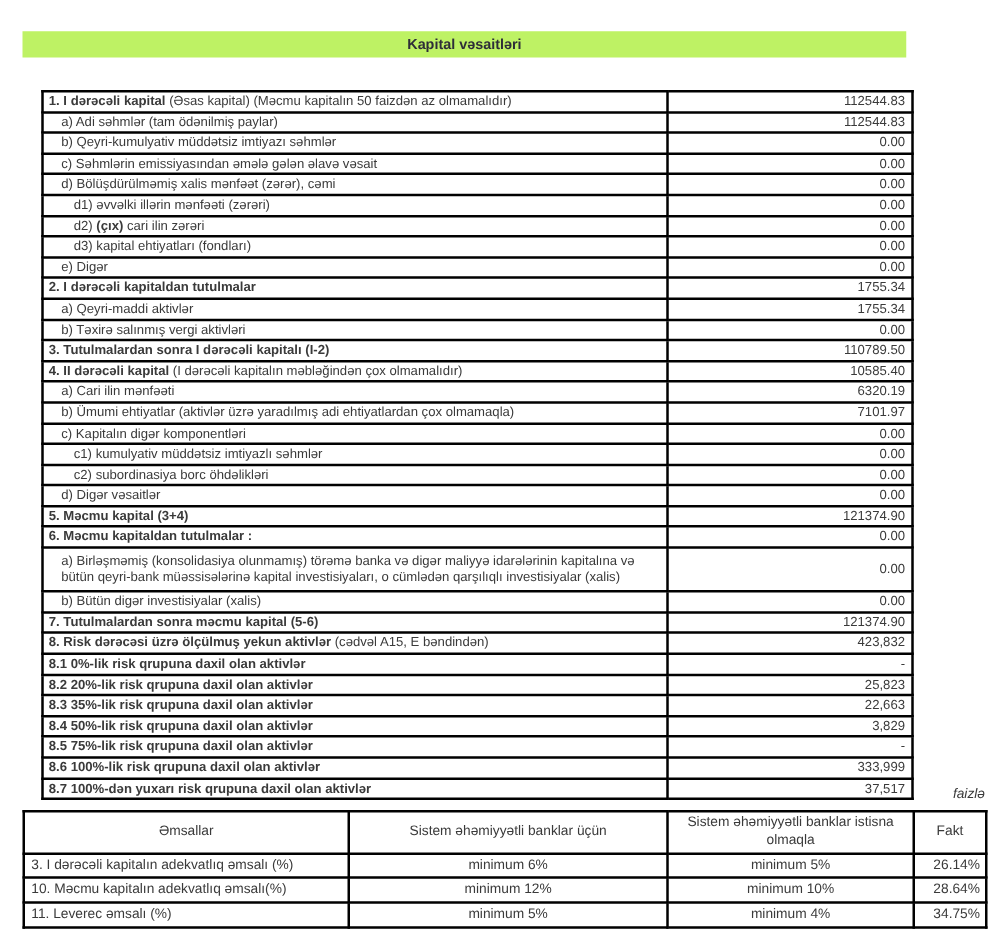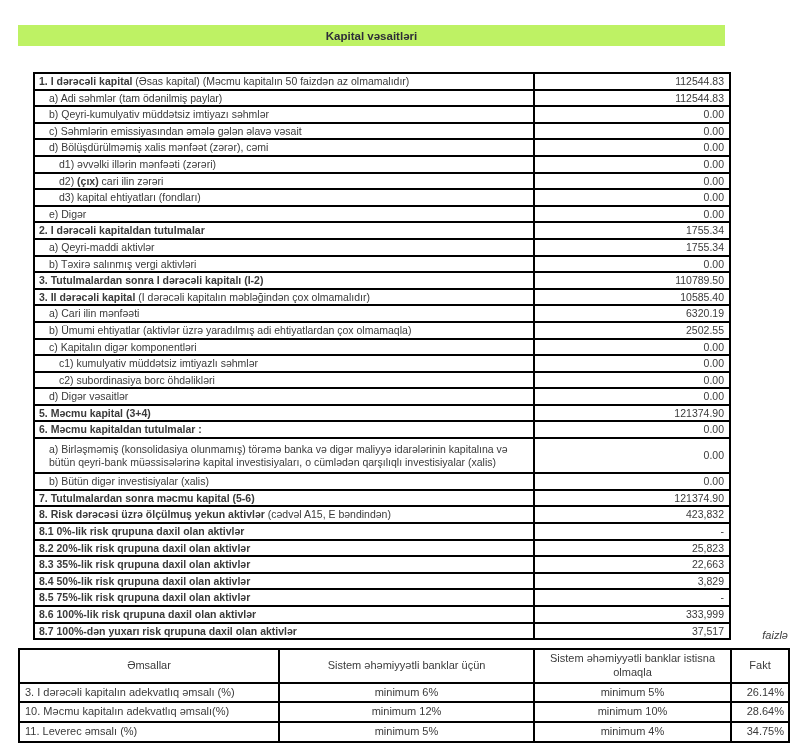--- a/index.html
+++ b/index.html
@@ -105,30 +105,30 @@
       </tr>
       <tr>
         <td class="lbl indent-1"><span>b) Təxirə salınmış vergi aktivləri</span></td>
         <td class="val">0.00</td>
       </tr>
       <tr>
         <td class="lbl indent-0"><span class="b">3. Tutulmalardan  sonra I dərəcəli kapitalı (I-2)</span></td>
         <td class="val">110789.50</td>
       </tr>
       <tr>
-        <td class="lbl indent-0"><span class="b">3. II dərəcəli kapital</span><span> (I dərəcəli kapitalın məbləğindən çox olmamalıdır)</span></td>
+        <td class="lbl indent-0"><span class="b">4. II dərəcəli kapital</span><span> (I dərəcəli kapitalın məbləğindən çox olmamalıdır)</span></td>
         <td class="val">10585.40</td>
       </tr>
       <tr>
         <td class="lbl indent-1"><span>a) Cari ilin mənfəəti</span></td>
         <td class="val">6320.19</td>
       </tr>
       <tr>
         <td class="lbl indent-1"><span>b) Ümumi ehtiyatlar (aktivlər üzrə yaradılmış adi ehtiyatlardan çox olmamaqla)</span></td>
-        <td class="val">2502.55</td>
+        <td class="val">7101.97</td>
       </tr>
       <tr>
         <td class="lbl indent-1"><span>c) Kapitalın digər komponentləri</span></td>
         <td class="val">0.00</td>
       </tr>
       <tr>
         <td class="lbl indent-2"><span>c1) kumulyativ müddətsiz imtiyazlı səhmlər</span></td>
         <td class="val">0.00</td>
       </tr>
       <tr>

